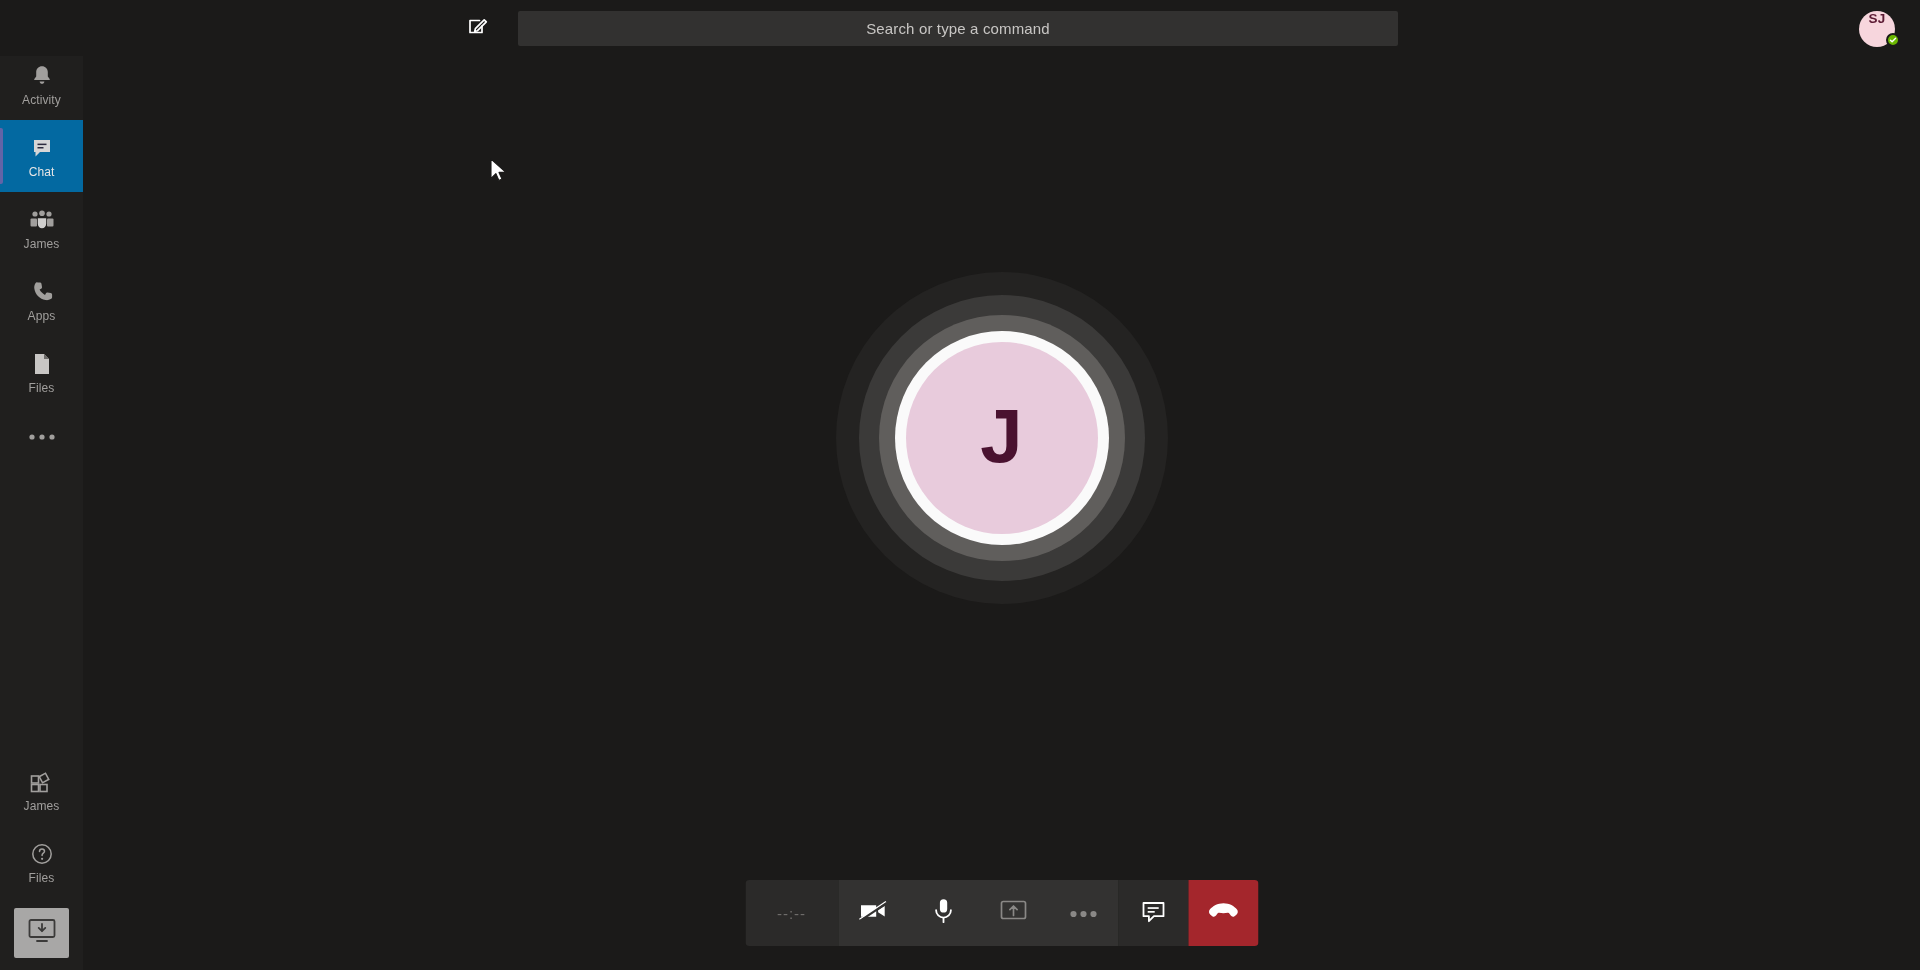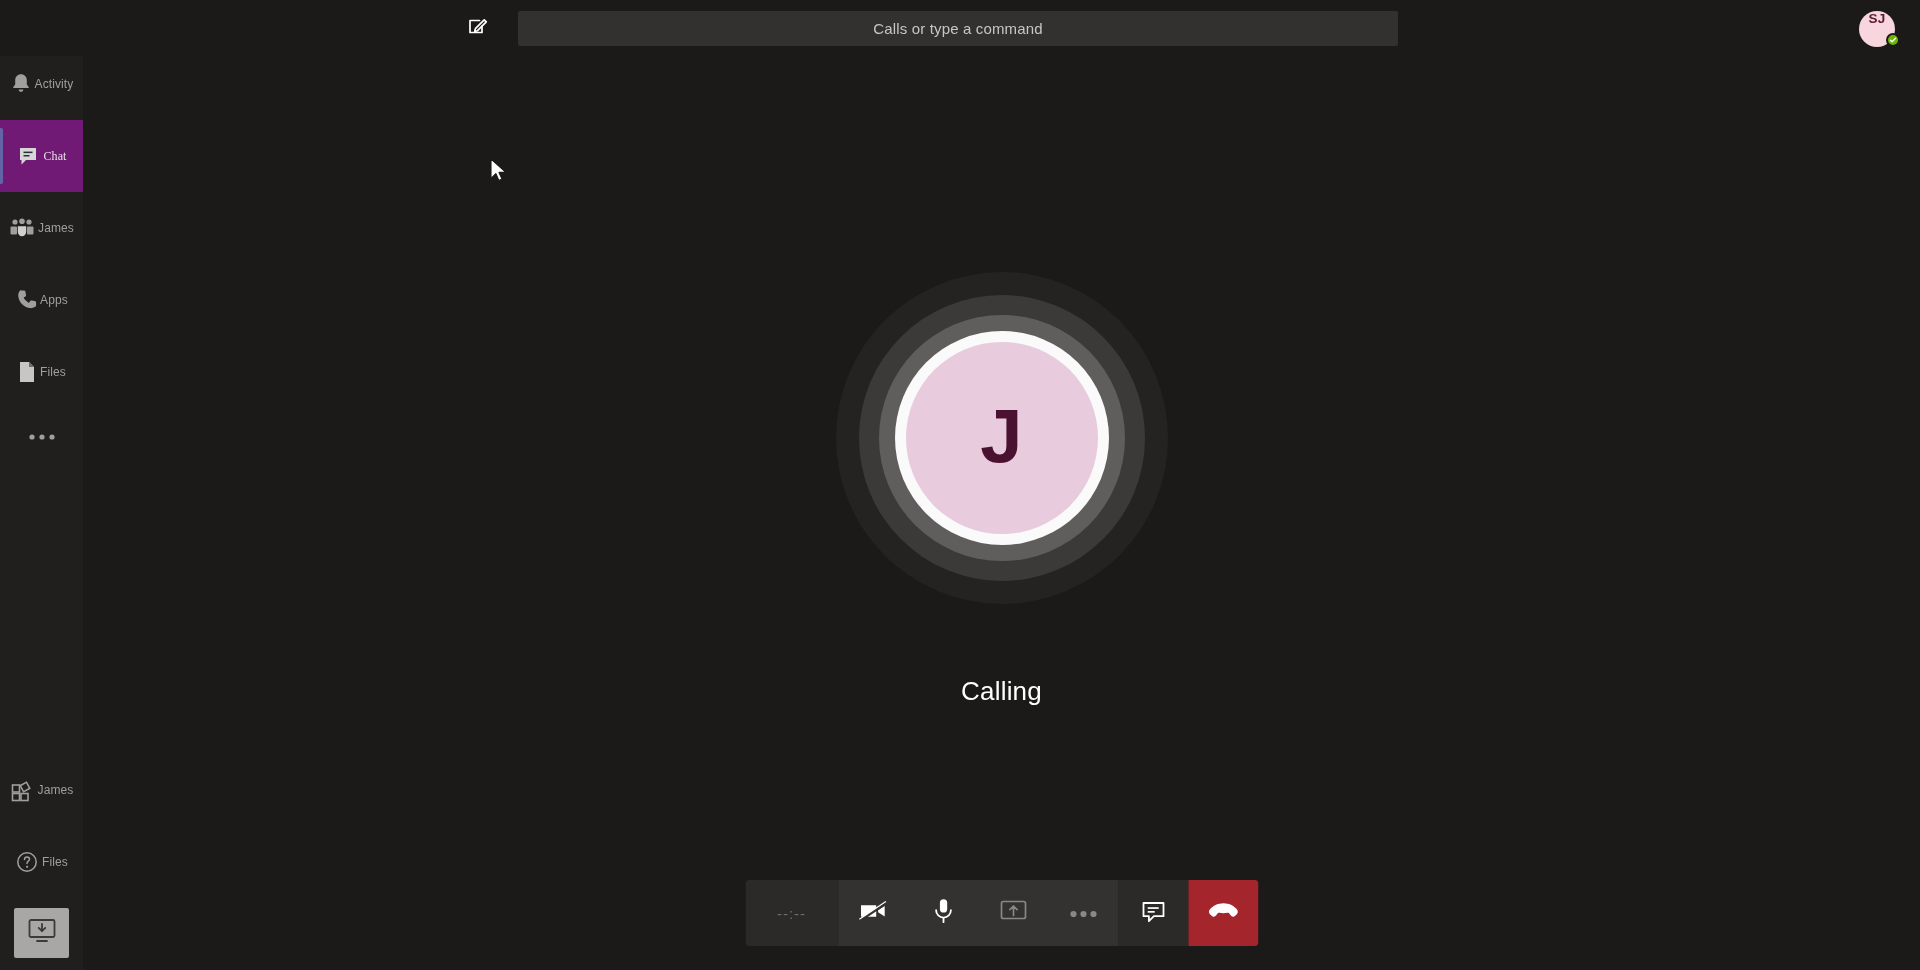--- a/index.html
+++ b/index.html
@@ -51,29 +51,29 @@
   .presence-dot svg { display:block; }
 
   
   .rail {
     position: absolute; left: 0; top: 0; width: 83px; height: 970px;
     background: #201f1e;
   }
   .rail-item {
     position: relative;
     width: 83px; height: 72px;
-    display: flex; flex-direction: row;
+    display: flex; flex-direction: column;
     align-items: center; justify-content: center;
     cursor: pointer; gap: 3px;
   }
   .rail-item .ic { height: 28px; display:flex; align-items:center; justify-content:center; }
   .rail-item .lbl {
     font-size: 12px; color: #a19f9d; letter-spacing: .1px; line-height: 14px;
   }
-  .rail-item.active { background: #701a75; font-family: Liberation Serif, serif; }
+  .rail-item.active { background: #0369a1; }
   .rail-item.active .lbl { color: #e6e6e6; }
   .rail-item.active::before {
     content: ""; position: absolute; left: 0; top: 8px;
     width: 3px; height: 56px; background: #6264a7; border-radius: 0 2px 2px 0;
   }
   .rail-more {
     width: 83px; height: 56px;
     display: flex; align-items: center; justify-content: center;
     cursor: pointer;
   }
@@ -262,21 +262,21 @@
     <div class="compose-btn">
       <span>
         <svg width="22" height="22" viewBox="0 0 22 22">
           <path d="M3 5.5h9.5M3 5.5v12h12V11" fill="none" stroke="#ffffff" stroke-width="1.7" stroke-linecap="round" stroke-linejoin="round"></path>
           <path d="M8.4 13.6l8.8-8.8 2.1 2.1-8.8 8.8-2.8.7.7-2.8z" fill="none" stroke="#ffffff" stroke-width="1.7" stroke-linejoin="round"></path>
         </svg>
       </span>
     </div>
 
     <div class="searchbar">
-      <span class="ph">Calls or type a command</span>
+      <span class="ph">Search or type a command</span>
     </div>
 
     <div class="avatar-top">
       <span>SJ</span>
     </div>
     <div class="presence-dot">
       <svg width="8" height="8" viewBox="0 0 10 10">
         <path d="M1.8 5.2l2.1 2.1 4.3-4.4" fill="none" stroke="#ffffff" stroke-width="1.8" stroke-linecap="round" stroke-linejoin="round"></path>
       </svg>
     </div>
@@ -287,21 +287,20 @@
     <div class="ring-wrap">
       <div class="ring r4"></div>
       <div class="ring r3"></div>
       <div class="ring r2"></div>
       <div class="ring r1"></div>
       <div class="ring core">
         <span class="initial">J</span>
       </div>
     </div>
 
-    <div class="call-status">Calling</div>
 
     <div class="controls">
 
       <div class="seg-timer">--:--</div>
 
       <div class="seg-main">
         <div class="ctl">
           <span>
             <svg width="32" height="30" viewBox="0 0 32 30">
               <path d="M3.5 9.2h15.2v11.6H3.5z" fill="#ffffff"></path>

